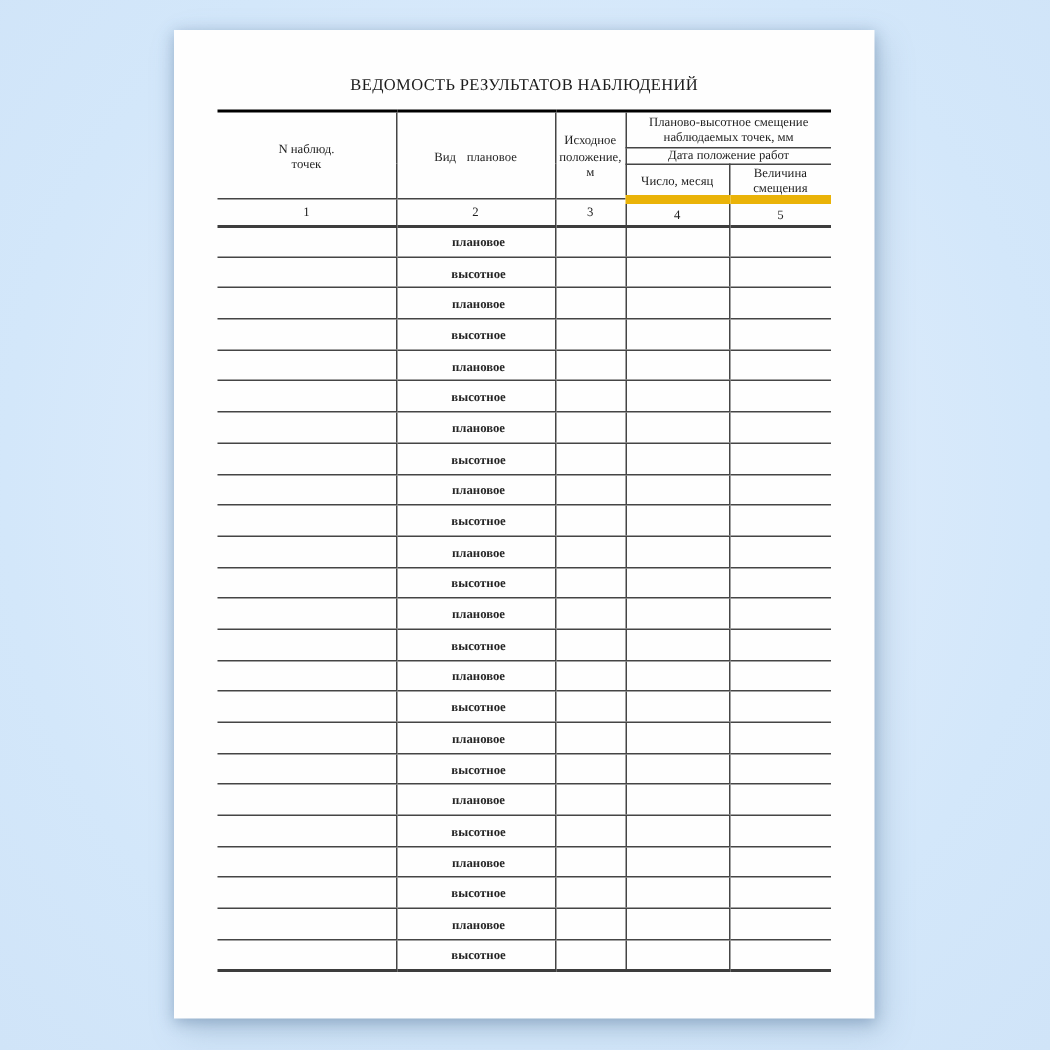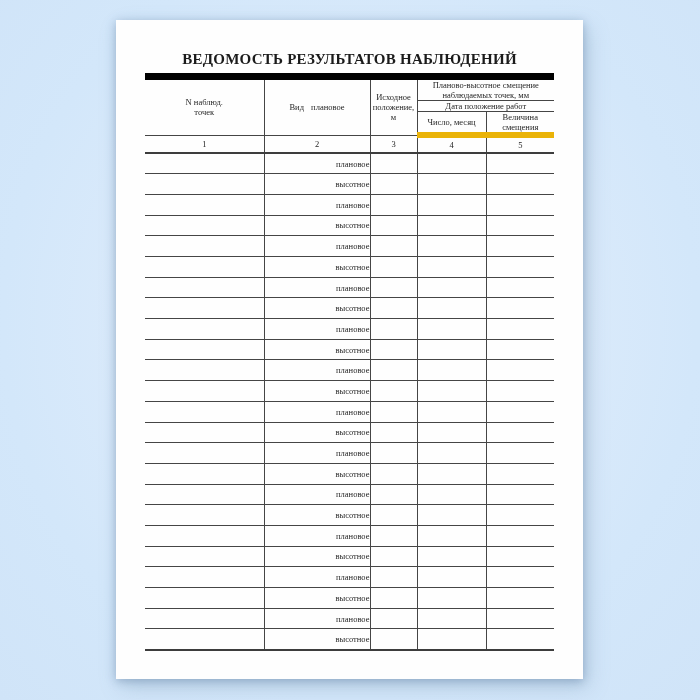--- a/index.html
+++ b/index.html
@@ -16,22 +16,22 @@
     position: absolute;
     left: 116px; top: 20px;
     width: 467px; height: 659px;
     background: #fefefe;
     box-shadow: 0 2px 9px rgba(96,128,163,0.48), 5px 8px 20px rgba(96,128,163,0.28);
   }
   .doc-title {
     position: absolute;
     top: 31px; left: 0; right: 0;
     text-align: center;
-    font-weight: bold;
-    font-size: 15px;
+    font-weight: normal;
+    font-size: 11px;
     letter-spacing: 0.25px;
     color: #1b1b1b;
     white-space: nowrap;
   }
   table.obs {
     position: absolute;
     left: 29px; top: 53px;
     width: 409px;
     border-collapse: collapse;
     table-layout: fixed;
@@ -42,37 +42,38 @@
     text-align: center;
     vertical-align: middle;
     font-size: 8.5px;
     line-height: 1.18;
     border-bottom: 1px solid #454545;
     border-left: 1px solid #454545;
     overflow: hidden;
   }
   table.obs td.first { border-left: none; }
   table.obs td.last-col { border-right: none; }
-  tr.h1 > td { border-top: 7px solid #000000; }
+  tr.h1 > td { border-top: 2px solid #000000; }
   td.hdr-span { border-bottom: 2px solid #3d3d3d; }
   tr.h3 > td { border-bottom: 6px solid #eab308; }
   tr.nums > td { border-bottom: 2px solid #3d3d3d; }
   tr.drow.last > td { border-bottom: 2px solid #3d3d3d; }
   tr.h1 { height: 24px; }
   tr.h2 { height: 11px; }
   tr.h2 > td { line-height: 1; }
   tr.h3 { height: 22px; }
   tr.nums { height: 18px; }
   tr.drow { height: 20.7px; }
   .ml { white-space: pre-line; }
   .wide-gap { word-spacing: 5px; }
   tr.drow td.type-cell {
-    text-align: right;
+    text-align: center;
     padding-left: 4px;
     color: #262626;
+    font-weight: bold;
   }
 </style>
 </head>
 <body>
 
 <div class="stage">
   <div class="paper">
     <div class="doc-title">ВЕДОМОСТЬ РЕЗУЛЬТАТОВ НАБЛЮДЕНИЙ</div>
 
     <table class="obs">

